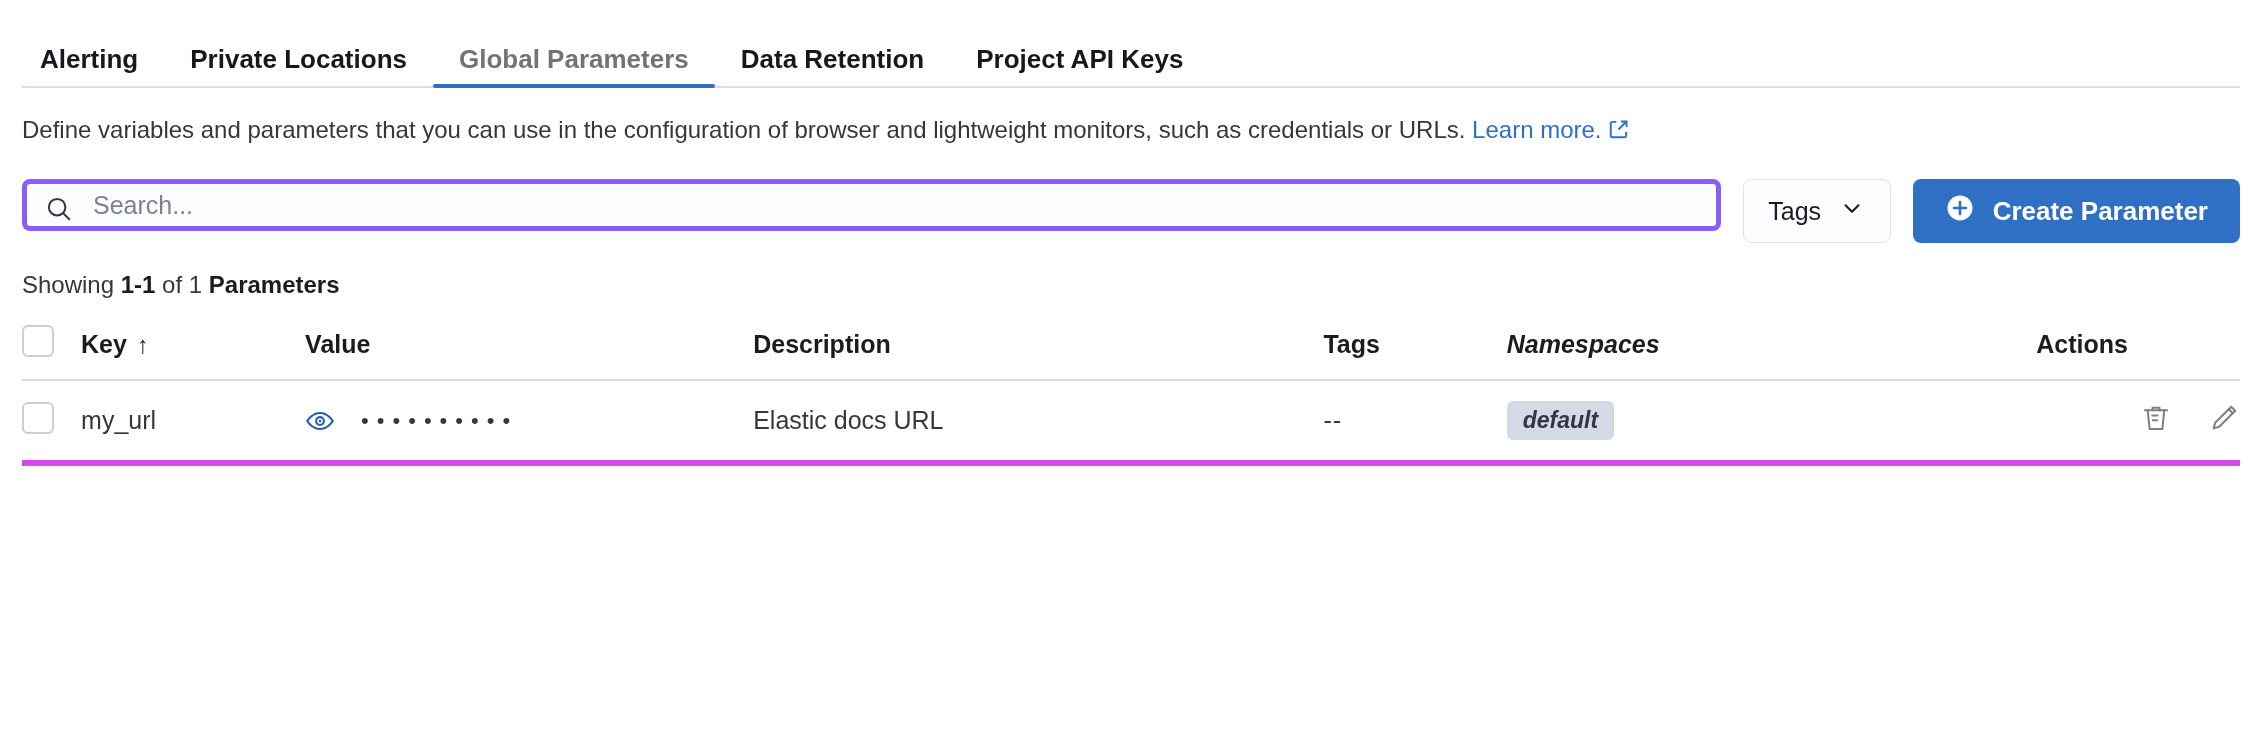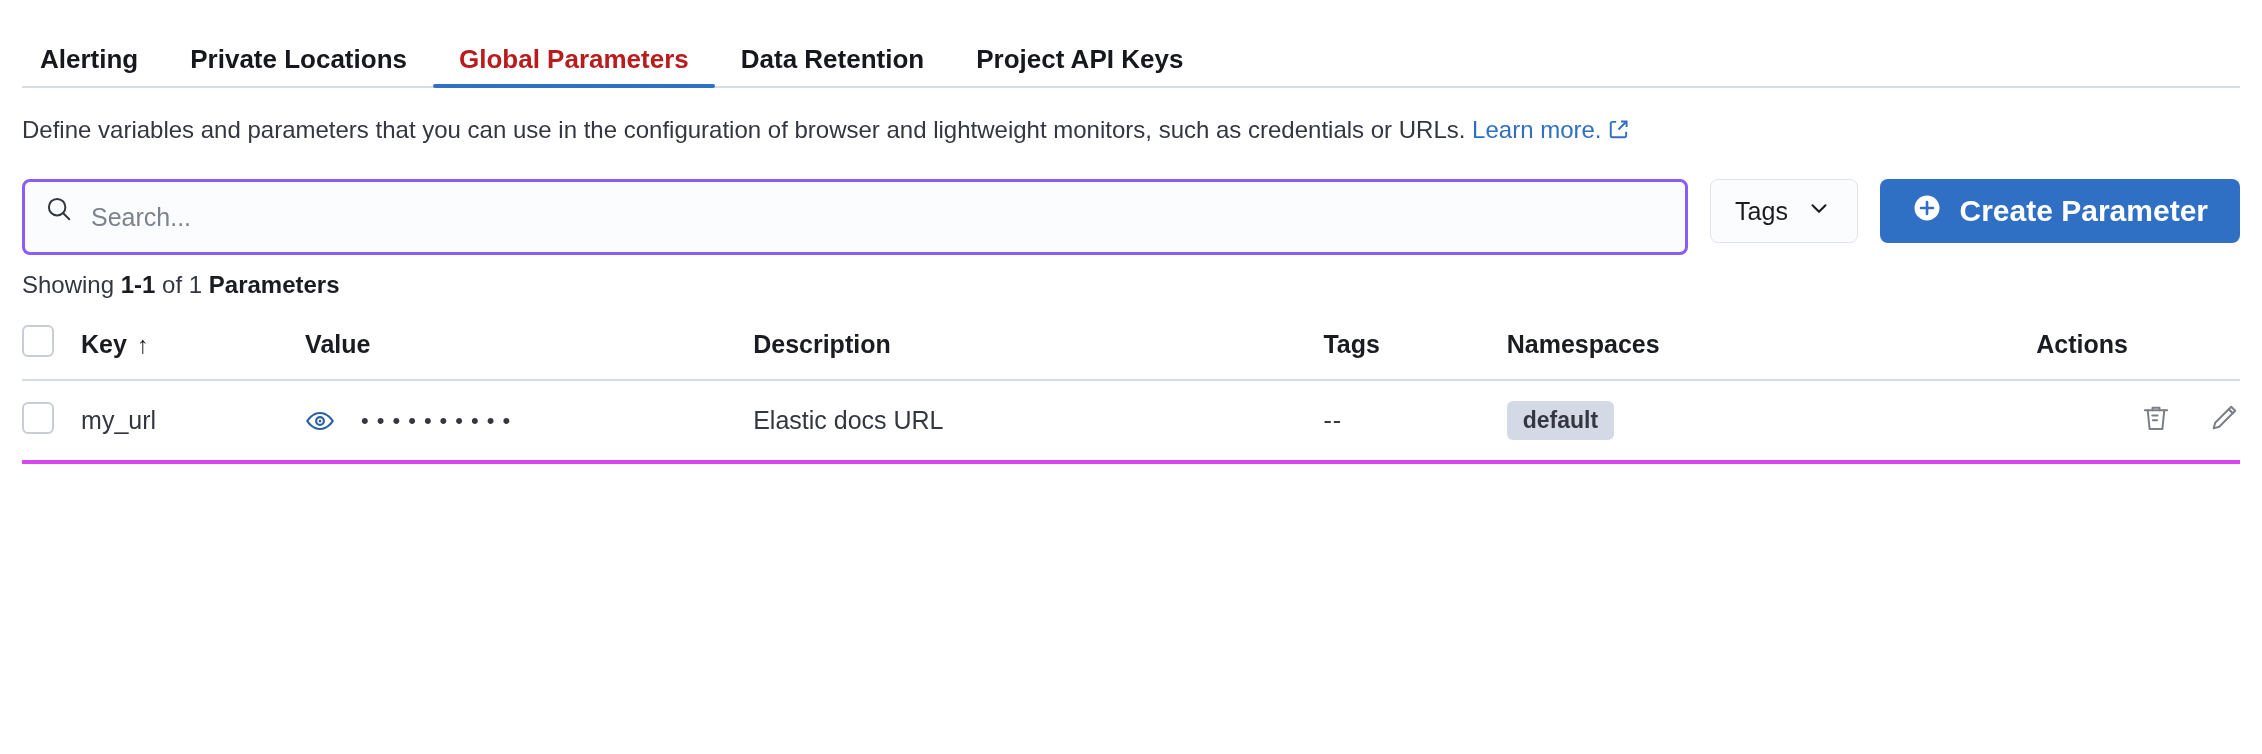--- a/index.html
+++ b/index.html
@@ -45,21 +45,21 @@
     position: relative;
     font-size: 26px;
     font-weight: 700;
     color: #16181d;
     padding: 0 26px 14px 26px;
     cursor: pointer;
     white-space: nowrap;
     line-height: 1;
   }
   .tab:first-child { padding-left: 18px; }
-  .tab.active { color: #b91c1c; }
+  .tab.active { color: #737373; }
   .tab.active::after {
     content: "";
     position: absolute;
     left: 0; right: 0; bottom: -2px;
     height: 4px;
     background: #2f6fc4;
     border-radius: 2px;
   }
 
   
@@ -87,22 +87,22 @@
     gap: 22px;
     margin-top: 30px;
   }
   .search-wrap {
     flex: 1 1 auto;
     position: relative;
     height: 64px;
   }
   .search-input {
     width: 100%;
-    height: 76px;
-    border: 3px solid #8b5cf6;
+    height: 52px;
+    border: 5px solid #8b5cf6;
     border-radius: 8px;
     background: #fbfcfe;
     font-size: 25px;
     font-family: "Liberation Sans", sans-serif;
     color: #343741;
     padding: 0 18px 0 66px;
     outline: none;
   }
   .search-input::placeholder { color: #7c838f; }
   .search-icon {
@@ -127,21 +127,21 @@
     padding: 0 24px;
     cursor: pointer;
     font-family: "Liberation Sans", sans-serif;
   }
   .create-btn {
     height: 64px;
     border: none;
     border-radius: 8px;
     background: #2f6fc4;
     color: #ffffff;
-    font-size: 30px;
+    font-size: 26px;
     font-weight: 700;
     display: flex;
     align-items: center;
     gap: 18px;
     padding: 0 32px;
     cursor: pointer;
     font-family: "Liberation Sans", sans-serif;
     white-space: nowrap;
   }
 
@@ -165,29 +165,29 @@
     font-size: 25px;
     font-weight: 700;
     color: #1a1c21;
     padding: 10px 0 16px 0;
     border-bottom: 2px solid #d8dce5;
   }
   .tbl td {
     font-size: 25px;
     color: #343741;
     padding: 20px 0 20px 0;
-    border-bottom: 4px solid #d946ef;
+    border-bottom: 6px solid #d946ef;
     vertical-align: middle;
   }
   .col-check { width: 58px; }
   .col-key   { width: 220px; }
   .col-value { width: 440px; }
   .col-desc  { width: 560px; }
   .col-tags  { width: 180px; }
-  .col-ns    { width: 520px; }
+  .col-ns    { width: 520px; font-style: italic; }
   .col-actions { width: 200px; }
   .th-actions, .td-actions { text-align: right; }
 
   .chk {
     width: 32px; height: 32px;
     border: 2px solid #c9cdd6;
     border-radius: 6px;
     background: #fff;
     display: inline-block;
     cursor: pointer;

